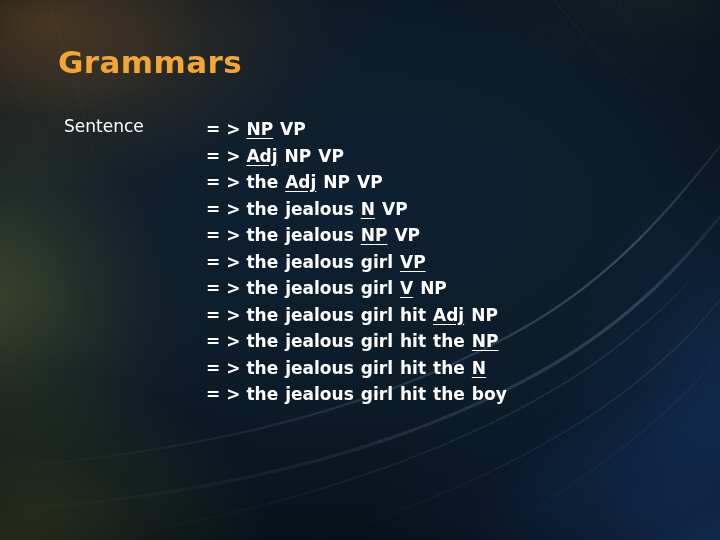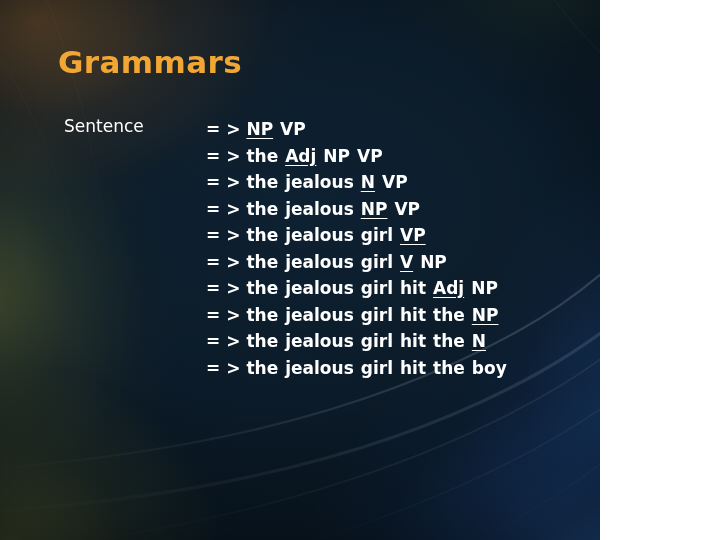--- a/index.html
+++ b/index.html
@@ -8,21 +8,21 @@
   }
   body {
     width: 720px;
     height: 540px;
     overflow: hidden;
     font-family: "DejaVu Sans", sans-serif;
   }
 
   #slide {
     position: relative;
-    width: 600px;
+    width: 720px;
     height: 540px;
     overflow: hidden;
     background: #0b1722;
   }
 
   
   .bg-layer {
     position: absolute;
     inset: 0;
     pointer-events: none;
@@ -185,20 +185,21 @@
   <div class="bg-layer bg-vignette"></div>
 
   <div id="content">
 
     <div id="title">Grammars</div>
 
     <div id="label-sentence">Sentence</div>
 
     <div id="derivation">
         <div class="deriv-line"><span class="arrow">= &gt;</span><span class="tok u">NP</span><span class="tok">VP</span></div>
+        <div class="deriv-line"><span class="arrow">= &gt;</span><span class="tok u">Adj</span><span class="tok">NP</span><span class="tok">VP</span></div>
         <div class="deriv-line"><span class="arrow">= &gt;</span><span class="tok">the</span><span class="tok u">Adj</span><span class="tok">NP</span><span class="tok">VP</span></div>
         <div class="deriv-line"><span class="arrow">= &gt;</span><span class="tok">the</span><span class="tok">jealous</span><span class="tok u">N</span><span class="tok">VP</span></div>
         <div class="deriv-line"><span class="arrow">= &gt;</span><span class="tok">the</span><span class="tok">jealous</span><span class="tok u">NP</span><span class="tok">VP</span></div>
         <div class="deriv-line"><span class="arrow">= &gt;</span><span class="tok">the</span><span class="tok">jealous</span><span class="tok">girl</span><span class="tok u">VP</span></div>
         <div class="deriv-line"><span class="arrow">= &gt;</span><span class="tok">the</span><span class="tok">jealous</span><span class="tok">girl</span><span class="tok u">V</span><span class="tok">NP</span></div>
         <div class="deriv-line"><span class="arrow">= &gt;</span><span class="tok">the</span><span class="tok">jealous</span><span class="tok">girl</span><span class="tok">hit</span><span class="tok u">Adj</span><span class="tok">NP</span></div>
         <div class="deriv-line"><span class="arrow">= &gt;</span><span class="tok">the</span><span class="tok">jealous</span><span class="tok">girl</span><span class="tok">hit</span><span class="tok">the</span><span class="tok u">NP</span></div>
         <div class="deriv-line"><span class="arrow">= &gt;</span><span class="tok">the</span><span class="tok">jealous</span><span class="tok">girl</span><span class="tok">hit</span><span class="tok">the</span><span class="tok u">N</span></div>
         <div class="deriv-line"><span class="arrow">= &gt;</span><span class="tok">the</span><span class="tok">jealous</span><span class="tok">girl</span><span class="tok">hit</span><span class="tok">the</span><span class="tok">boy</span></div>
       </div>

